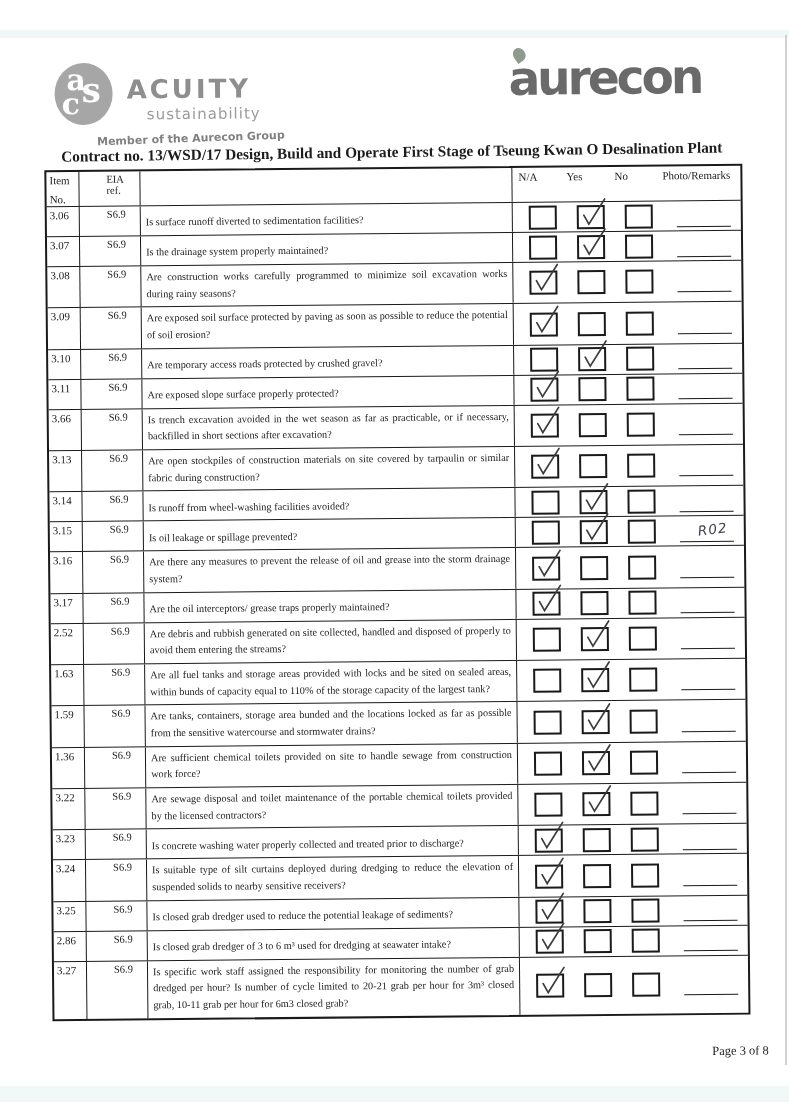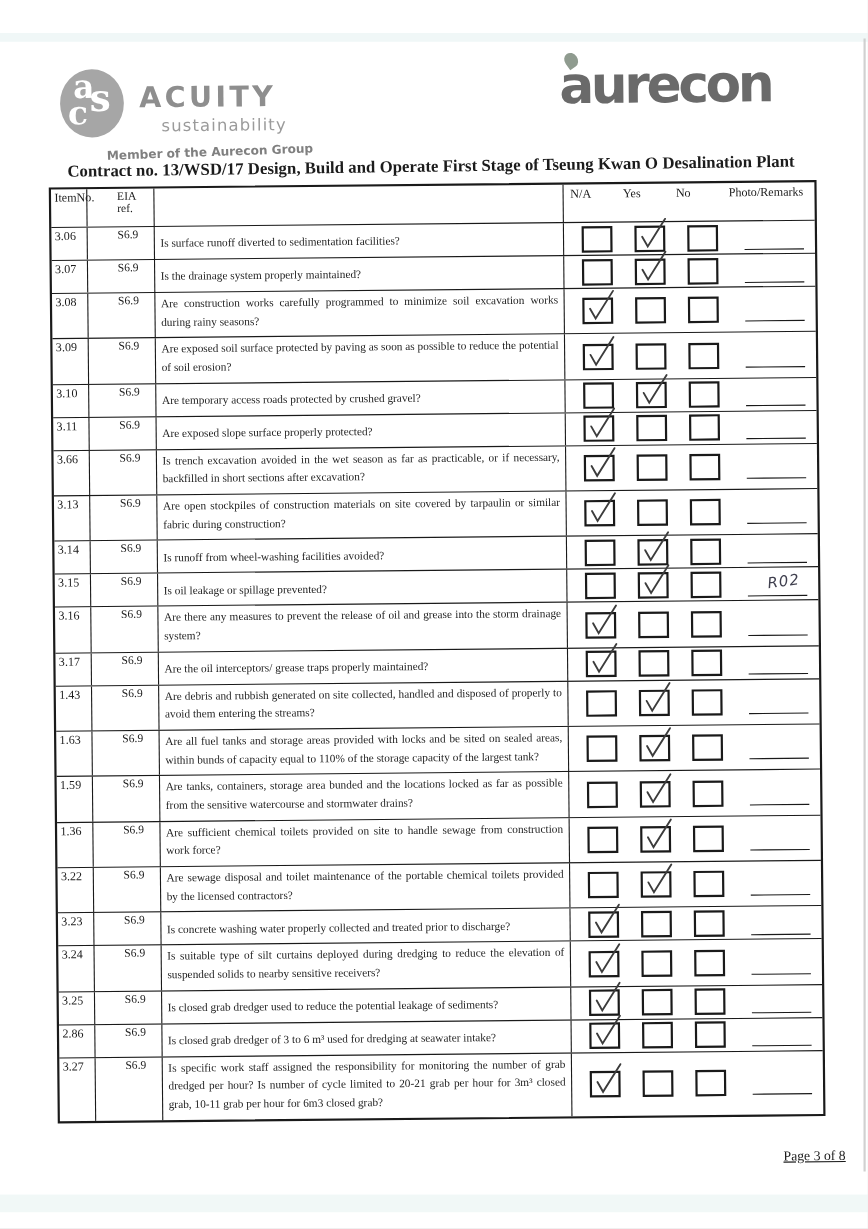--- a/index.html
+++ b/index.html
@@ -40,35 +40,35 @@
   .trow{display:flex;border-top:1.4px solid #1a1a1a;min-height:29px;align-items:stretch;}
   .trow.hrow{border-top:none;min-height:34px;}
   .c-item{width:33px;min-width:33px;border-right:1.4px solid #1a1a1a;font-size:11px;
           padding:2px 0 1px 3px;box-sizing:border-box;}
   .c-eia{width:37px;min-width:37px;border-right:1.4px solid #1a1a1a;font-size:10.5px;
          padding:2px 0 0 3px;box-sizing:border-box;margin-left:24px;}
   .c-q{width:372px;min-width:372px;border-right:1.4px solid #1a1a1a;font-size:10.3px;
        padding:3px 5px 4px 5px;box-sizing:border-box;display:flex;align-items:flex-end;
        text-align:justify;line-height:1.62;}
   .c-checks{flex:1;display:flex;align-items:center;padding-left:6px;box-sizing:border-box;position:relative;}
-  .hdr-item{display:flex;flex-direction:row;justify-content:space-between;}
+  .hdr-item{display:flex;flex-direction:column;justify-content:space-between;}
   .h-slot{width:48px;font-size:11px;}
   .h-photo{flex:1;font-size:11px;padding-right:4px;}
   .h-checks{align-items:flex-start;padding-top:3px;}
   .cb-slot{width:48px;display:flex;justify-content:center;}
   .cb{width:24px;height:20px;border:2px solid #1a1a1a;position:relative;box-sizing:content-box;background:#fff;}
   .tick{position:absolute;left:-1px;bottom:-3px;width:30px;height:34px;display:none;overflow:visible;}
   .cb.checked .tick{display:block;}
   .tick path{stroke:#3c3c3c;stroke-width:1.7;fill:none;stroke-linecap:round;}
   .remark-slot{flex:1;position:relative;align-self:stretch;}
   .remark-line{position:absolute;left:14px;right:10px;top:calc(50% + 10px);border-top:1.7px solid #1a1a1a;}
   .remark-text{position:absolute;left:32px;top:calc(50% - 10px);font-family:"DejaVu Sans",sans-serif;
                font-style:italic;font-size:13.5px;color:#3f3f4e;transform:rotate(-7deg);letter-spacing:1px;}
 
-  .footer{position:absolute;top:1047px;right:26px;font-size:12.5px;text-decoration:underline;}
+  .footer{position:absolute;top:1047px;right:26px;font-size:12.5px;}
 </style>
 </head>
 <body>
 
 <div class="page">
   <div class="band-top"></div>
   <div class="band-bottom"></div>
   <div class="edge-line"></div>
 
   <div class="scan">
@@ -413,21 +413,21 @@
       <span class="cb-slot">
                 <span class="cb"></span>
               </span>
       <span class="remark-slot">
         <span class="remark-text"></span>
         <span class="remark-line"></span>
       </span>
     </div>
   </div>
           <div class="trow">
-    <div class="c-item">1.43</div>
+    <div class="c-item">2.52</div>
     <div class="c-eia">S6.9</div>
     <div class="c-q">
               <span>Are debris and rubbish generated on site collected, handled and disposed of properly to avoid them entering the streams?</span>
             </div>
     <div class="c-checks">
       <span class="cb-slot">
                 <span class="cb"></span>
               </span>
       <span class="cb-slot">
                 <span class="cb checked">

